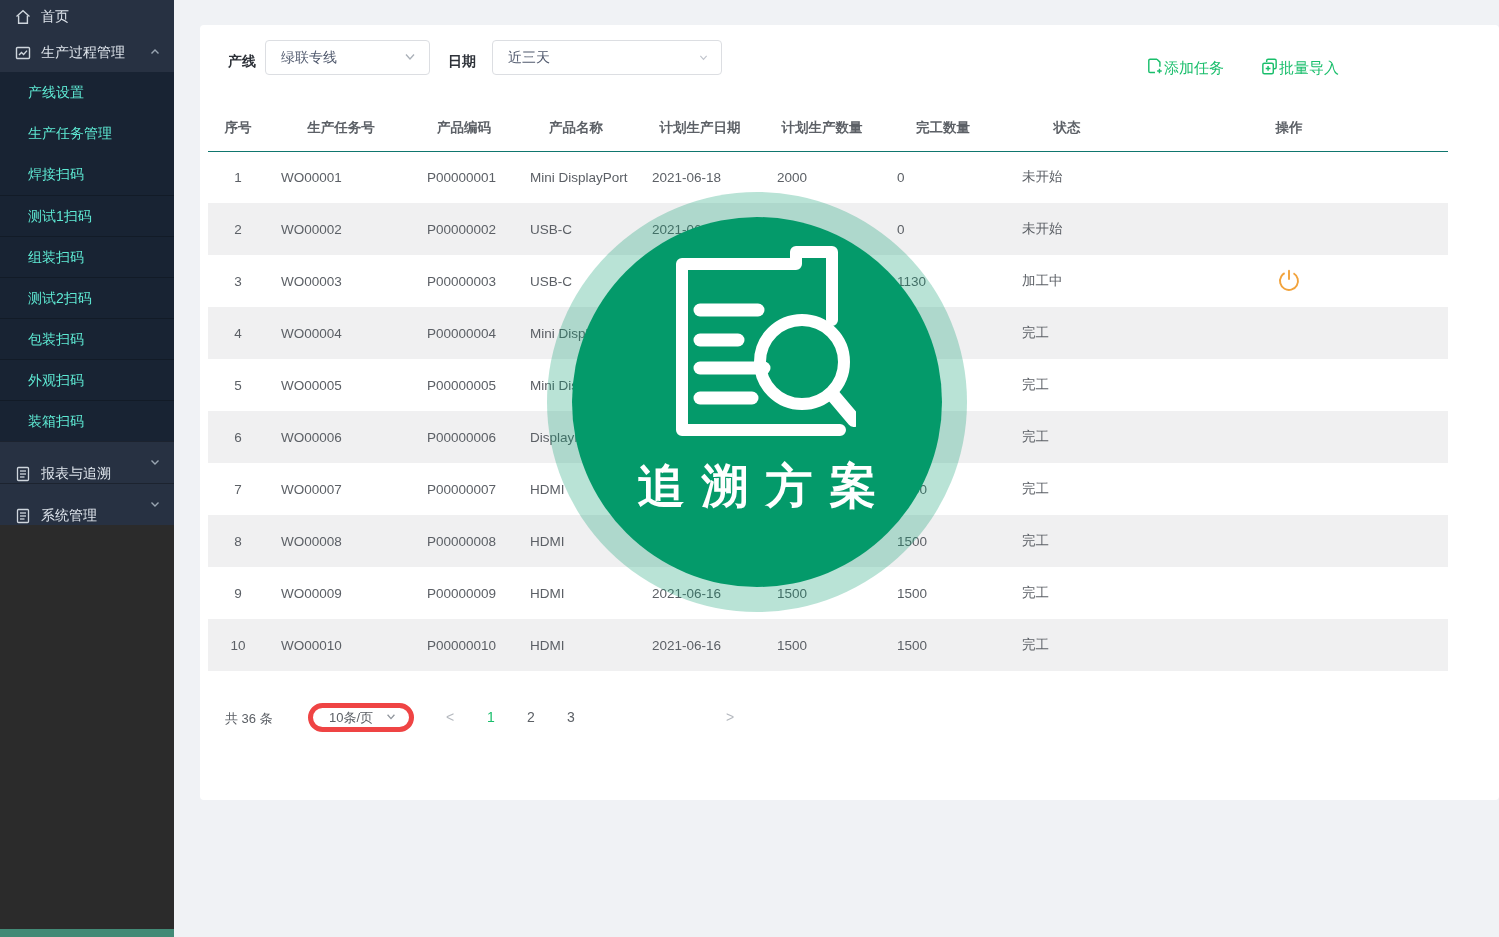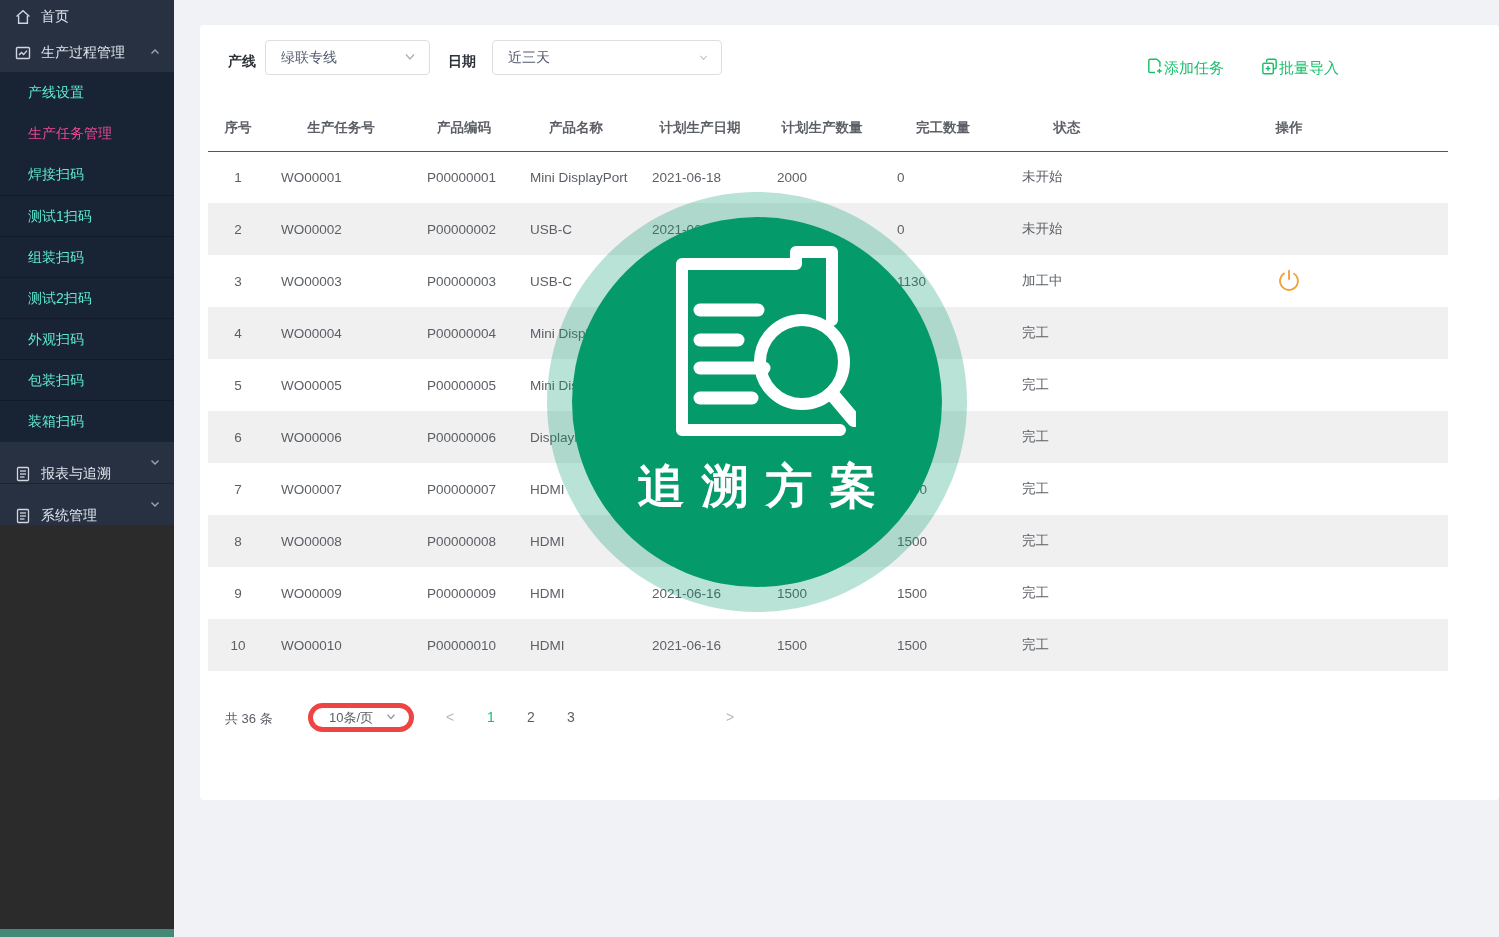--- a/index.html
+++ b/index.html
@@ -14,21 +14,21 @@
     padding:0 14px; cursor:pointer; position:relative; }
   .mi-top .ic { width:18px; height:18px; margin-right:9px; flex:0 0 18px; display:flex; align-items:center; }
   .mi-home { height:34px; }
   .mi-prod { height:38px; }
   .mi-group { height:42px; border-top:1px solid rgba(0,0,0,0.28);align-items:flex-end; }
   .caret { position:absolute; right:13px; top:50%; transform:translateY(-50%); }
   .submenu { background:#182333; }
   .smi { height:41px; line-height:41px; padding-left:28px; font-size:14px;
     color:#5eead4; cursor:pointer; }
   .smi.line { border-top:1px solid rgba(0,0,0,0.22); }
-  .smi.active { color:#ec4899;padding-left:28px; }
+  .smi.active { color:#5eead4;padding-left:28px; }
   .side-strip { position:absolute; left:0; bottom:0; width:174px; height:8px;
     background:#428a76; }
 
   
   .main { position:absolute; left:174px; top:0; width:1325px; height:919px; background:#f0f2f5; }
   .card { position:absolute; left:26px; top:25px; width:1299px; height:775px;
     background:#ffffff; border-radius:4px; }
 
   
   .flabel { position:absolute; font-size:14px; color:#2d3138; font-weight:bold; top:28px; }
@@ -121,22 +121,22 @@
       </span>
     </div>
 
     <div class="submenu">
       <div class="smi">产线设置</div>
       <div class="smi active">生产任务管理</div>
       <div class="smi">焊接扫码</div>
       <div class="smi line">测试1扫码</div>
       <div class="smi line">组装扫码</div>
       <div class="smi line">测试2扫码</div>
+      <div class="smi line">包装扫码</div>
       <div class="smi line">外观扫码</div>
-      <div class="smi line">包装扫码</div>
       <div class="smi line">装箱扫码</div>
     </div>
 
     <div class="mi-top mi-group">
       <span class="ic">
         <svg width="18" height="18" viewBox="0 0 18 18" fill="none" stroke="#cfd6dd" stroke-width="1.3">
           <rect x="3.5" y="2.5" width="11" height="13" rx="1"></rect>
           <line x1="6" y1="6" x2="12" y2="6"></line>
             <line x1="6" y1="9" x2="12" y2="9"></line>
             <line x1="6" y1="12" x2="10.5" y2="12"></line>

